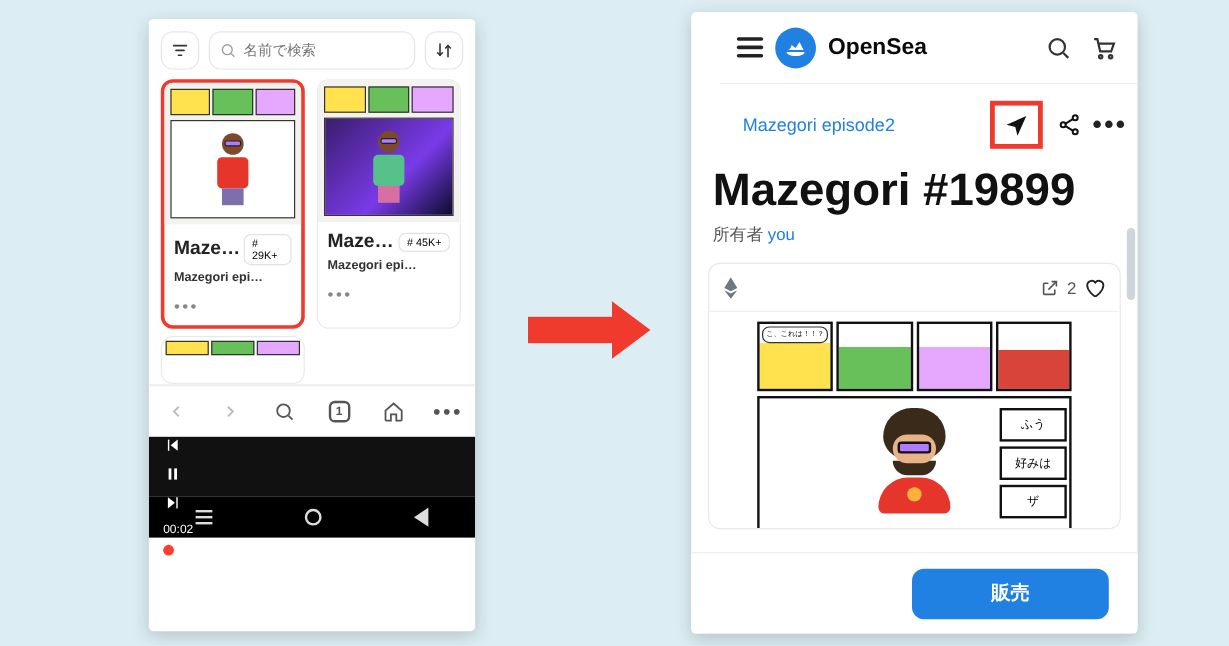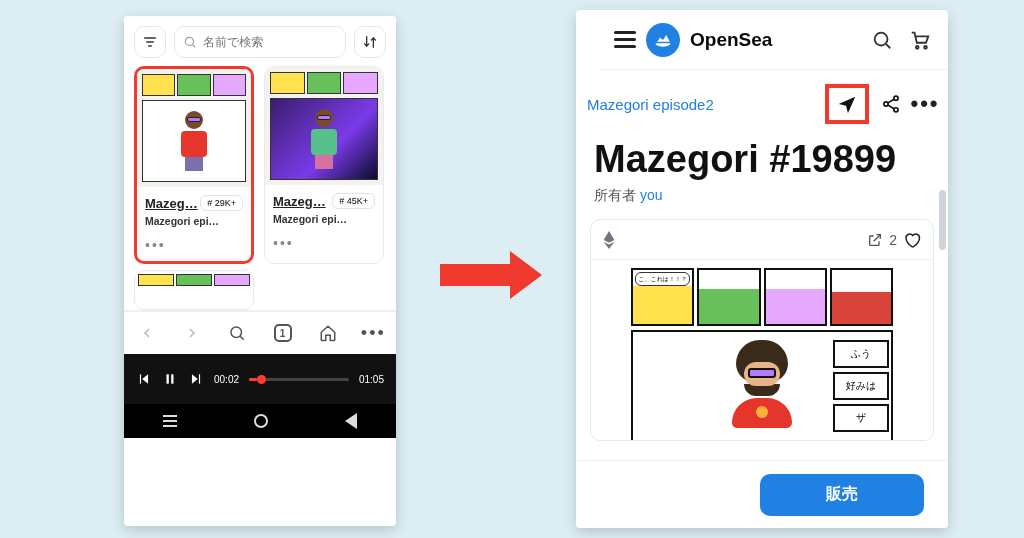--- a/index.html
+++ b/index.html
@@ -57,36 +57,36 @@
   .comic-body-sm .figure {
     width:32px; height:60px; position:relative;
   }
   .figure .head { width:18px;height:18px;border-radius:50%;background:#7a4a2a;margin:0 auto; position:relative;}
   .figure .glasses { position:absolute; top:6px; left:2px; width:14px; height:5px; border:1px solid #222; border-radius:2px; background:#b07bff;}
   .figure .body { width:26px;height:26px;background:#e6352b;margin:2px auto 0;border-radius:4px;}
   .figure .legs { width:18px;height:14px;background:#7d6fae;margin:0 auto;}
   .card.two .comic-body-sm { background:linear-gradient(135deg,#3a1d6e,#7a3be8 60%,#0b0b2b);}
   .card-info { padding:8px 8px 6px; }
   .card-row1 { display:flex; align-items:center; justify-content:space-between;}
-  .card-name { font-weight:700; font-size:13px; color:#222; max-width:58px; overflow:hidden; text-overflow:ellipsis; white-space:nowrap;text-decoration:underline;}
+  .card-name { font-weight:700; font-size:16px; color:#222; max-width:58px; overflow:hidden; text-overflow:ellipsis; white-space:nowrap;}
   .card-badge { font-size:9px; font-weight:400; padding:2px 6px; border:1px solid #dfe3e8; border-radius:6px;}
   .card-sub { font-size:10.5px; font-weight:600; color:#333; margin-top:4px; overflow:hidden; text-overflow:ellipsis; white-space:nowrap;}
   .card-dots { padding:4px 8px 8px; color:#888; font-size:14px; letter-spacing:2px;}
   .pl-row2 { padding:6px 10px 0; }
   .mini-card { width:120px; height:40px; border:1px solid #e8eaee; border-radius:10px; overflow:hidden;}
   .mini-card .comic-strip-sm { height:18px; padding:3px;}
   .pl-browserbar {
     display:flex; align-items:center; justify-content:space-around;
     height:44px; border-top:2px solid #eef0f3; color:#6b7280;
   }
   .pl-browserbar .ic { width:28px;height:28px;display:flex;align-items:center;justify-content:center;}
   .tabsq { width:18px;height:18px;border:2px solid #555;border-radius:5px;font-size:10px;display:flex;align-items:center;justify-content:center;color:#555;font-weight:600;}
   .pl-media {
     height:50px; background:#111; color:#fff;
-    display:flex; align-items:center; gap:10px; padding:0 12px; font-size:10px;
+    display:flex; align-items:flex-start; gap:10px; padding:0 12px; font-size:10px;flex-direction:column;
   }
   .pl-media .mi { width:16px;height:16px;display:flex;align-items:center;justify-content:center;}
   .prog { flex:1; height:3px; background:#444; position:relative; border-radius:2px;}
   .prog .fill { position:absolute; left:0; top:0; height:100%; width:8%; background:#ff3d2e; border-radius:2px;}
   .prog .knob { position:absolute; left:8%; top:-3px; width:9px;height:9px;border-radius:50%;background:#ff3d2e;}
   .pl-navbar {
     height:34px; background:#000; display:flex; align-items:center; justify-content:space-around; color:#ddd;
   }
   .pl-navbar .circ{width:14px;height:14px;border:2px solid #ddd;border-radius:50%;}
   .pl-navbar .tri{width:0;height:0;border-top:8px solid transparent;border-bottom:8px solid transparent;border-right:12px solid #ddd;}
@@ -115,21 +115,21 @@
   .hamburger { display:flex;flex-direction:column;gap:4px; }
   .hamburger span{width:22px;height:3px;background:#222;border-radius:2px;}
   .os-logo {
     width:34px;height:34px;border-radius:50%;background:#2081e2;
     display:flex;align-items:center;justify-content:center;
   }
   .os-logo svg{width:20px;height:20px;}
   .os-name { font-weight:800; font-size:19px; color:#0a0a0a; flex:1;}
   .hdr-ic { width:28px;height:28px;display:flex;align-items:center;justify-content:center;color:#333;}
 
-  .pr-meta { padding:14px 11px 0; }
+  .pr-meta { padding:14px 11px 0;margin-left:32px; }
   .meta-row { display:flex; align-items:center; gap:10px;}
   .collection-link { color:#2081e2; font-size:15px; flex:1;}
   .send-box {
     width:44px;height:40px;border:4px solid #ef3a2d;
     display:flex;align-items:center;justify-content:center;
   }
   .send-box svg{width:22px;height:22px;}
   .meta-ic{width:24px;height:24px;display:flex;align-items:center;justify-content:center;color:#222;}
   .dots3{font-size:22px;letter-spacing:2px;color:#222;font-weight:700;}
 

